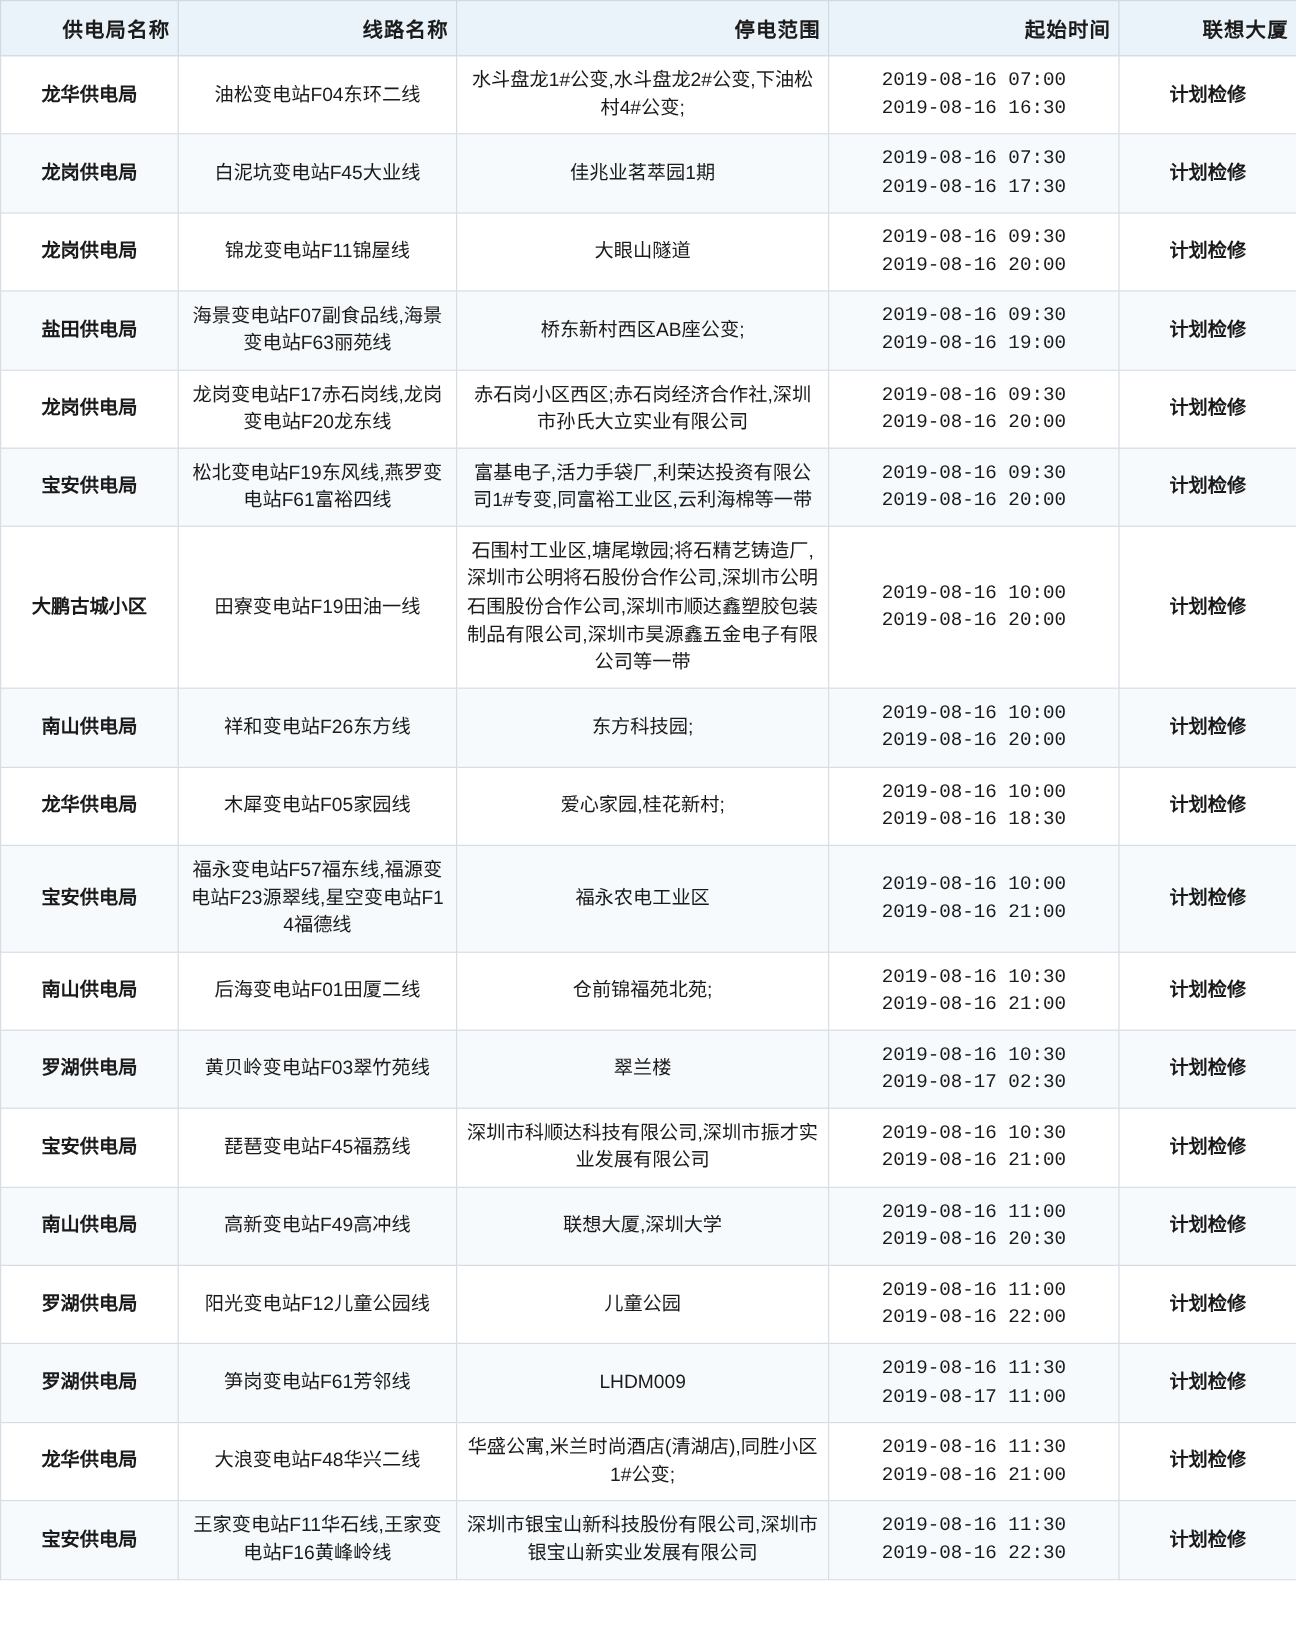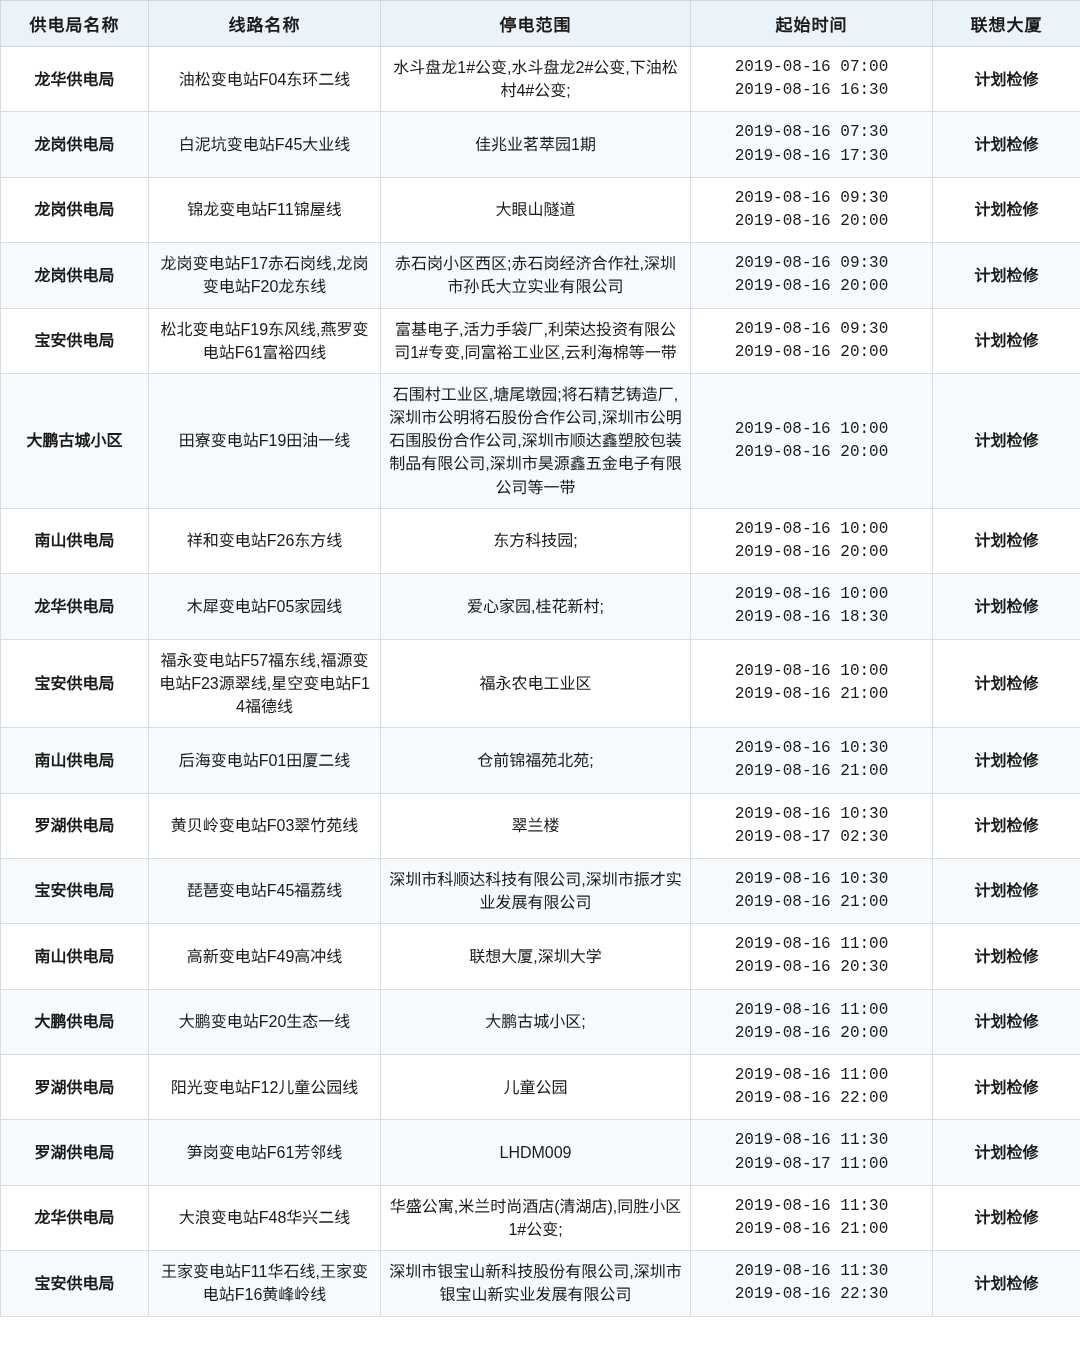--- a/index.html
+++ b/index.html
@@ -22,21 +22,21 @@
   #outage-table col.c2 { width: 310px; }
   #outage-table col.c3 { width: 242px; }
   #outage-table col.c4 { width: 148px; }
 
   #outage-table th {
     background: #eaf3fa;
     color: #1b1b1b;
     font-size: 17px;
     font-weight: bold;
     padding: 10px 6px;
-    text-align: center;
+    text-align: right;
     border: 1px solid #cfd9e2;
     letter-spacing: 1px;
   }
   #outage-table td {
     border: 1px solid #d6dde4;
     font-size: 16px;
     padding: 9px 8px;
     text-align: center;
     vertical-align: middle;
     line-height: 1.45;
@@ -88,20 +88,28 @@
       </tr>
       <tr>
         <td class="bureau">龙岗供电局</td>
         <td class="line">锦龙变电站F11锦屋线</td>
         <td class="scope">大眼山隧道</td>
         <td class="time">2019-08-16 09:30
 2019-08-16 20:00</td>
         <td class="reason">计划检修</td>
       </tr>
       <tr>
+        <td class="bureau">盐田供电局</td>
+        <td class="line">海景变电站F07副食品线,海景变电站F63丽苑线</td>
+        <td class="scope">桥东新村西区AB座公变;</td>
+        <td class="time">2019-08-16 09:30
+2019-08-16 19:00</td>
+        <td class="reason">计划检修</td>
+      </tr>
+      <tr>
         <td class="bureau">龙岗供电局</td>
         <td class="line">龙岗变电站F17赤石岗线,龙岗变电站F20龙东线</td>
         <td class="scope">赤石岗小区西区;赤石岗经济合作社,深圳市孙氏大立实业有限公司</td>
         <td class="time">2019-08-16 09:30
 2019-08-16 20:00</td>
         <td class="reason">计划检修</td>
       </tr>
       <tr>
         <td class="bureau">宝安供电局</td>
         <td class="line">松北变电站F19东风线,燕罗变电站F61富裕四线</td>
@@ -168,28 +176,20 @@
       </tr>
       <tr>
         <td class="bureau">南山供电局</td>
         <td class="line">高新变电站F49高冲线</td>
         <td class="scope">联想大厦,深圳大学</td>
         <td class="time">2019-08-16 11:00
 2019-08-16 20:30</td>
         <td class="reason">计划检修</td>
       </tr>
       <tr>
-        <td class="bureau">大鹏供电局</td>
-        <td class="line">大鹏变电站F20生态一线</td>
-        <td class="scope">大鹏古城小区;</td>
-        <td class="time">2019-08-16 11:00
-2019-08-16 20:00</td>
-        <td class="reason">计划检修</td>
-      </tr>
-      <tr>
         <td class="bureau">罗湖供电局</td>
         <td class="line">阳光变电站F12儿童公园线</td>
         <td class="scope">儿童公园</td>
         <td class="time">2019-08-16 11:00
 2019-08-16 22:00</td>
         <td class="reason">计划检修</td>
       </tr>
       <tr>
         <td class="bureau">罗湖供电局</td>
         <td class="line">笋岗变电站F61芳邻线</td>

